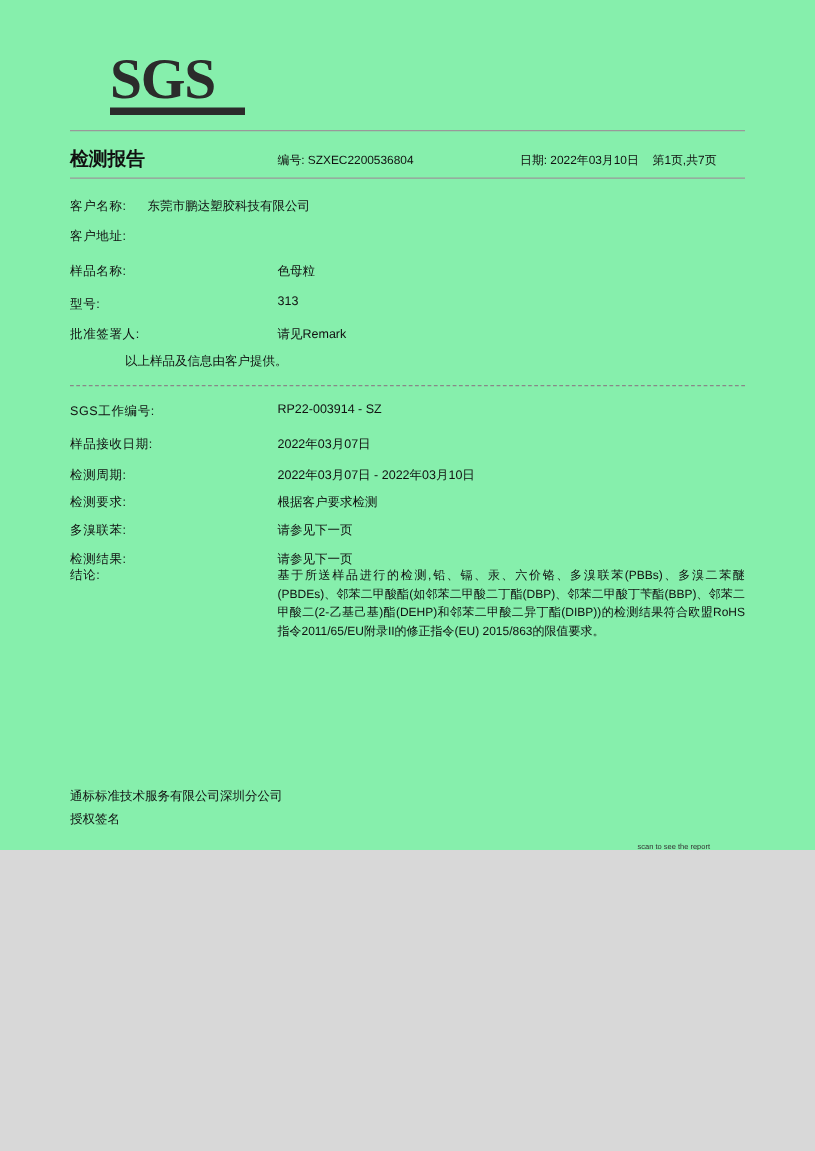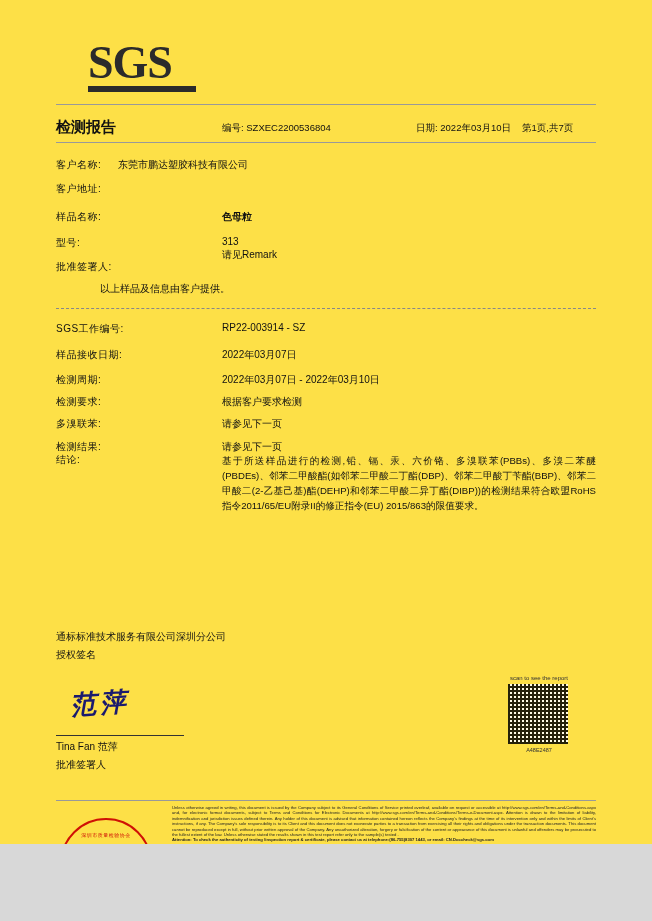--- a/index.html
+++ b/index.html
@@ -6,22 +6,22 @@
     margin: 0;
     padding: 0;
     background: #d8d8d8;
   }
   body {
     font-family: "Liberation Sans", sans-serif;
   }
   .page {
     position: relative;
     width: 652px;
-    height: 844px;
-    background: #fde047;
+    height: 680px;
+    background: #86efac;
     overflow: hidden;
     margin: 0 auto;
   }
   .sgs-logo {
     position: absolute;
     left: 88px;
     top: 36px;
     font-family: "Liberation Serif", serif;
     font-weight: bold;
     font-size: 46px;
@@ -289,27 +289,27 @@
   <div class="hdr-page">第1页,共7页</div>
 
   <div class="hr hr-under-title"></div>
 
   <div class="field-label" style="top:158px;">客户名称:</div>
   <div class="field-value v-col" style="top:158px;">东莞市鹏达塑胶科技有限公司</div>
 
   <div class="field-label" style="top:182px;">客户地址:</div>
 
   <div class="field-label" style="top:210px;">样品名称:</div>
-  <div class="field-value v-col2" style="top:210px;font-weight:bold;">色母粒</div>
+  <div class="field-value v-col2" style="top:210px;">色母粒</div>
 
   <div class="field-label" style="top:236px;">型号:</div>
   <div class="field-value v-col2" style="top:236px;">313</div>
 
   <div class="field-label" style="top:260px;">批准签署人:</div>
-  <div class="field-value v-col2" style="top:248px;">请见Remark</div>
+  <div class="field-value v-col2" style="top:260px;">请见Remark</div>
 
   <div class="note" style="top:282px;">以上样品及信息由客户提供。</div>
 
   <div class="dashed" style="top:308px;"></div>
 
   <div class="field-label" style="top:322px;">SGS工作编号:</div>
   <div class="field-value v-col2" style="top:322px;">RP22-003914 - SZ</div>
 
   <div class="field-label" style="top:348px;">样品接收日期:</div>
   <div class="field-value v-col2" style="top:348px;">2022年03月07日</div>

